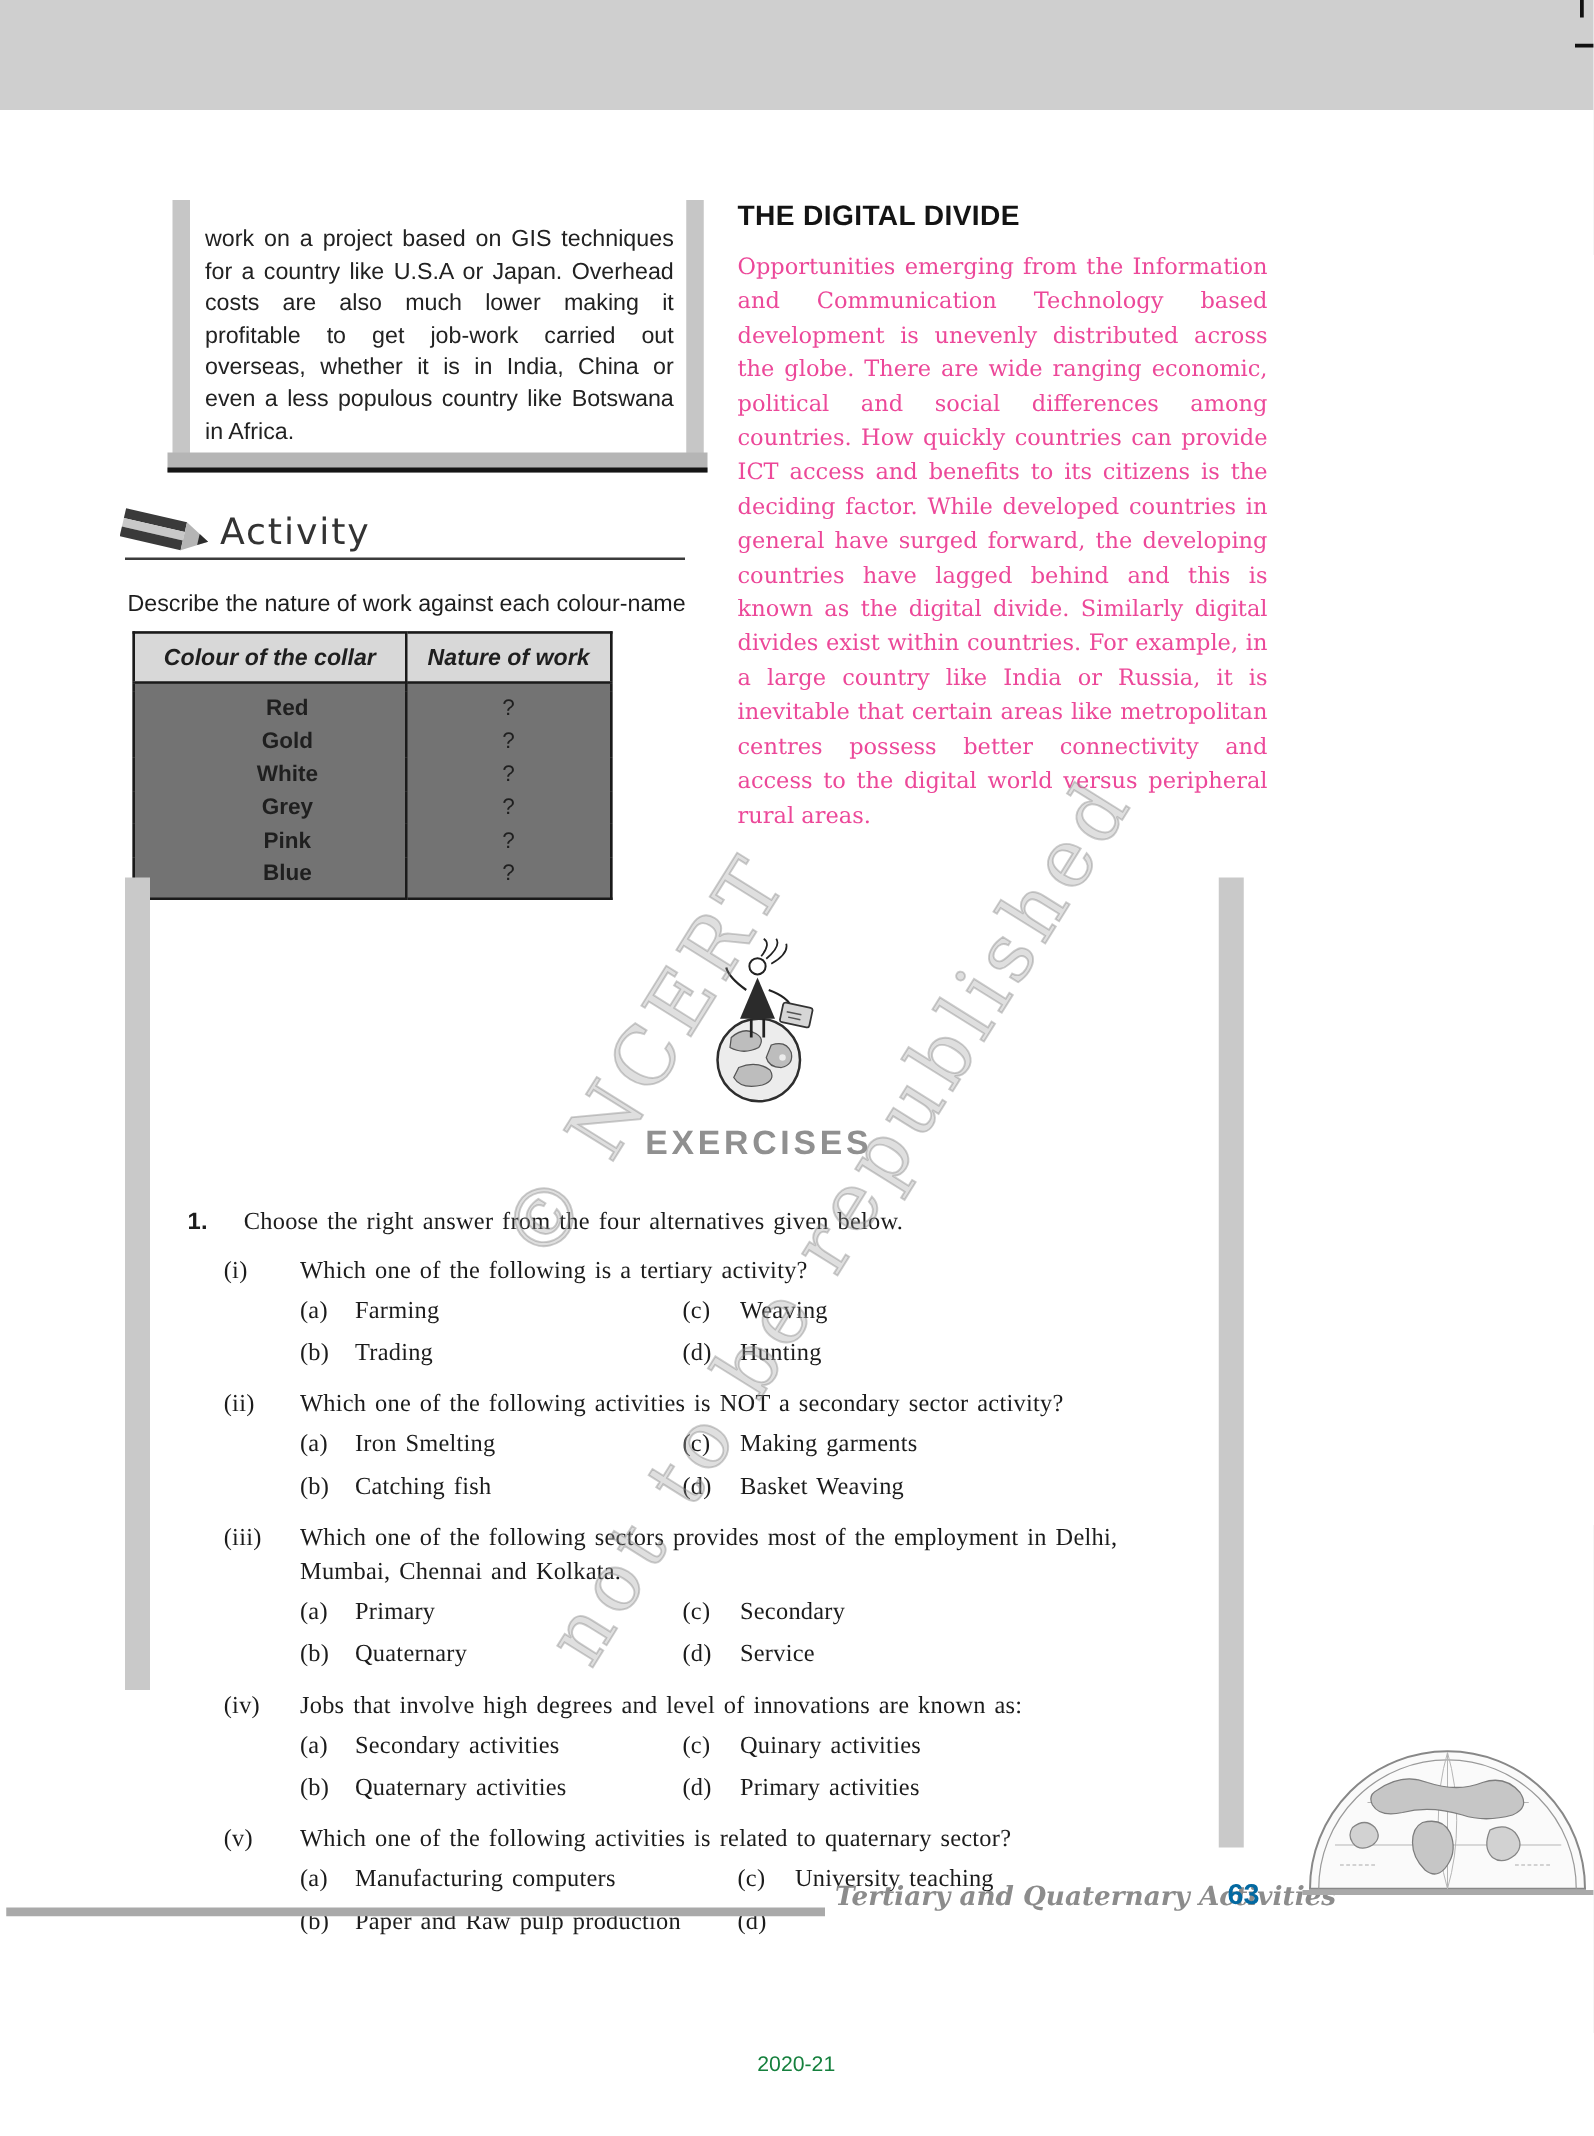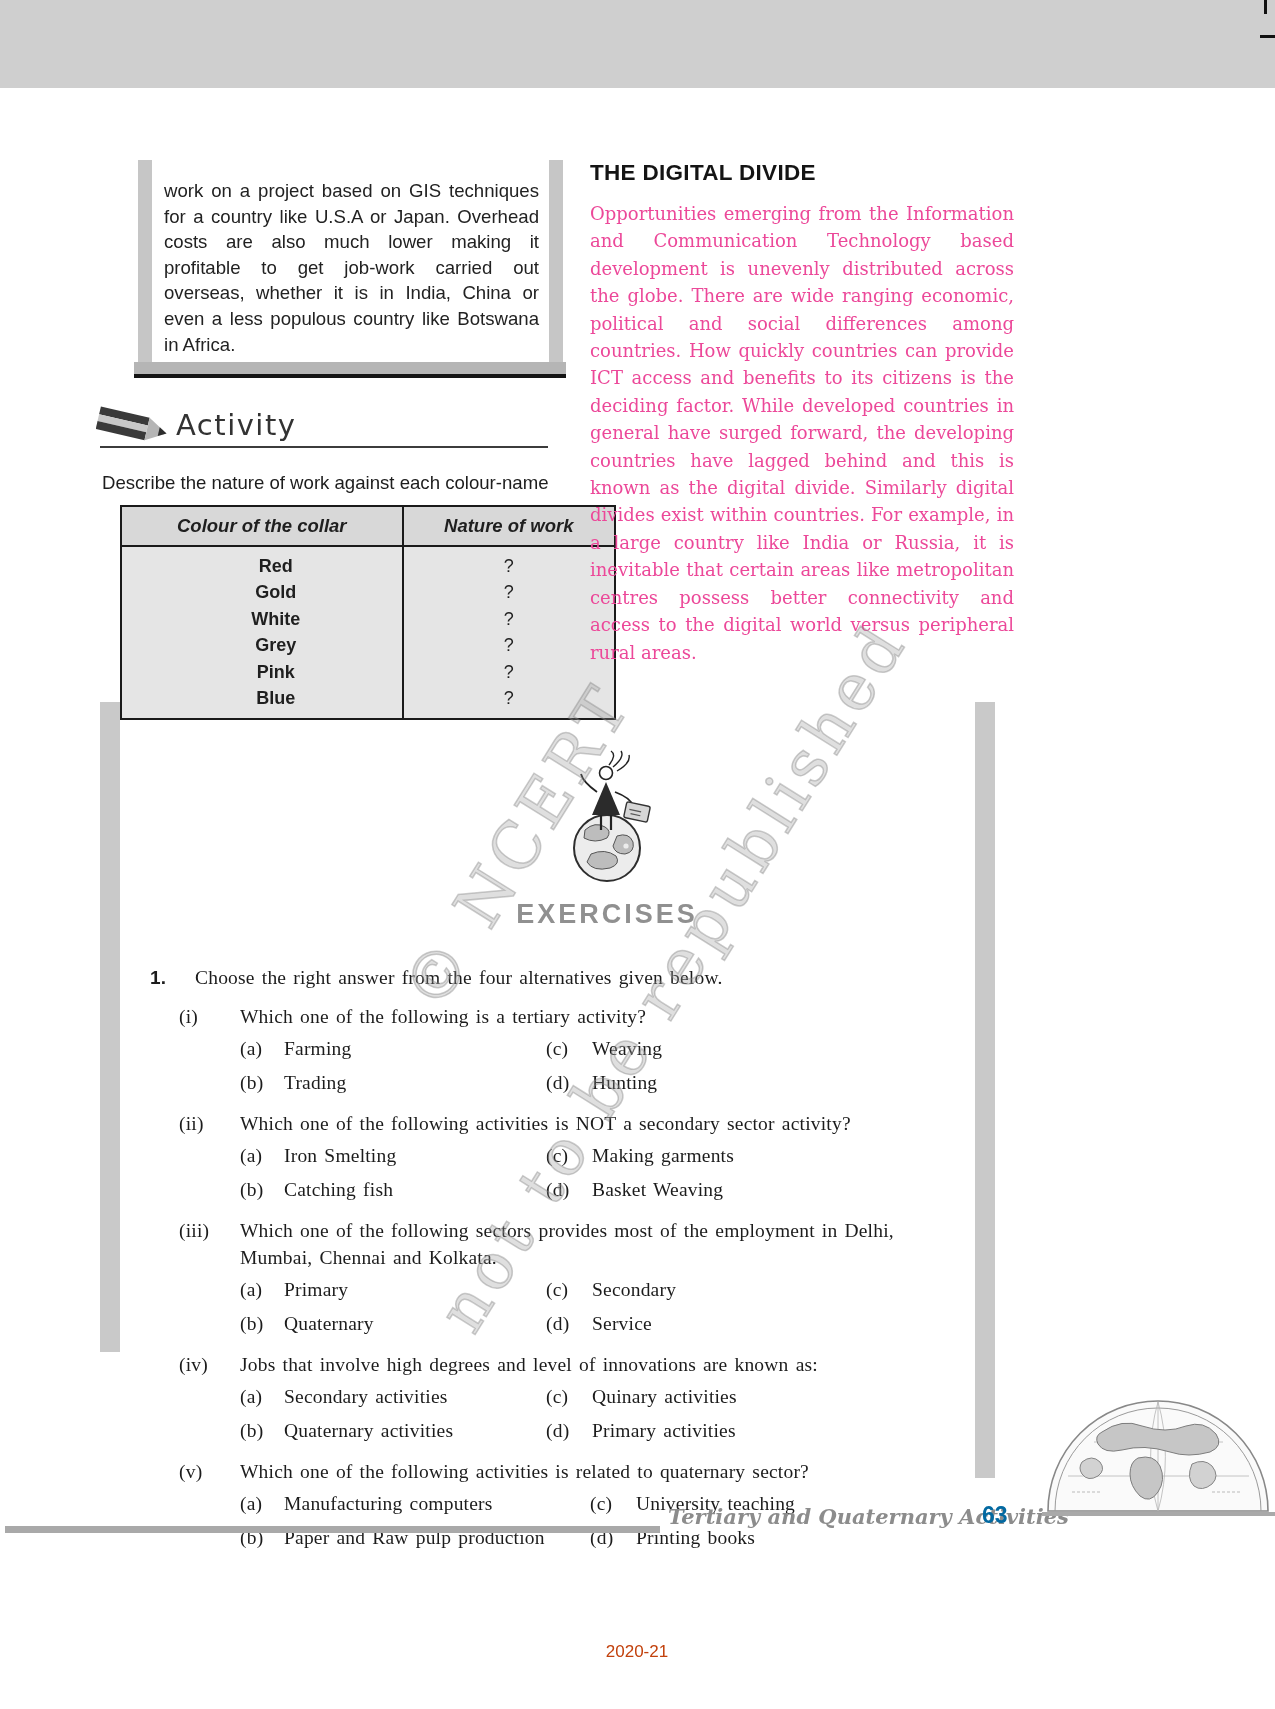--- a/index.html
+++ b/index.html
@@ -21,22 +21,22 @@
                   background:#b5b5b5;border-bottom:4px solid #141414;}
 
   
   .pencil{position:absolute;left:96px;top:398px;width:84px;height:56px;}
   .activity-title{position:absolute;left:176px;top:408px;font-family:"DejaVu Sans",sans-serif;
                   font-size:29px;color:#333;letter-spacing:1.5px;}
   .activity-underline{position:absolute;left:100px;top:446px;width:448px;height:2px;background:#3c3c3c;}
   .activity-prompt{position:absolute;left:102px;top:472px;width:460px;font-size:18.6px;color:#1d1d1d;}
 
   
-  .act-table{position:absolute;left:120px;top:505px;width:496px;border:2.5px solid #1a1a1a;
-             border-collapse:collapse;background:#e5e5e5;}
+  .act-table{position:absolute;left:106px;top:505px;width:384px;border:2.5px solid #1a1a1a;
+             border-collapse:collapse;background:#737373;}
   .act-table th{background:#d8d8d8;font-style:italic;font-weight:bold;font-size:18.5px;
                 height:36px;border-bottom:2.5px solid #1a1a1a;text-align:center;}
   .act-table th:first-child,.act-table td:first-child{border-right:2px solid #1a1a1a;width:57%;}
   .act-table td{font-size:18px;height:26.5px;padding:0;}
   .act-table td.colname{padding-left:28px;text-align:center;font-weight:bold;}
   .act-table td.qmark{text-align:center;}
   .act-table tr.pad td{height:6px;}
 
   
   .dd-heading{position:absolute;left:590px;top:160px;width:430px;font-size:22.5px;font-weight:bold;
@@ -75,21 +75,21 @@
   #wm2{left:455px;top:1288px;}
 
   
   .foot-rule{position:absolute;left:5px;top:1526px;width:655px;height:7px;background:#a9a9a9;}
   .foot-title{position:absolute;left:668px;top:1504px;font-family:"DejaVu Serif",serif;
               font-style:italic;font-weight:bold;font-size:21px;color:#8c8c8c;}
   .foot-page{position:absolute;left:982px;top:1502px;font-size:23px;font-weight:bold;color:#0369a1;}
   .hemi-map{position:absolute;left:1042px;top:1392px;width:233px;height:121px;}
   .map-underline{position:absolute;left:1042px;top:1512px;width:233px;height:4px;background:#a9a9a9;}
   .edition-year{position:absolute;left:537px;top:1642px;width:200px;text-align:center;
-                font-size:17px;color:#c2410c;}
+                font-size:17px;color:#15803d;}
 </style>
 </head>
 <body>
 
 <div id="page">
 
   <div class="scan-band"></div>
   <div class="regmark-v"></div>
   <div class="regmark-h"></div>
 
@@ -262,21 +262,20 @@
         <div>
           <div class="q-question">Which one of the following activities is related to quaternary sector?</div>
           <div class="opts wide">
             <span>(a)</span>
             <span>Manufacturing computers</span>
             <span>(c)</span>
             <span>University teaching</span>
             <span>(b)</span>
             <span>Paper and Raw pulp production</span>
             <span>(d)</span>
-            <span>Printing books</span>
           </div>
         </div>
       </div>
 
     </div>
   </div>
 
   <div class="watermark" id="wm1">© NCERT</div>
   <div class="watermark" id="wm2">not to be republished</div>
 

